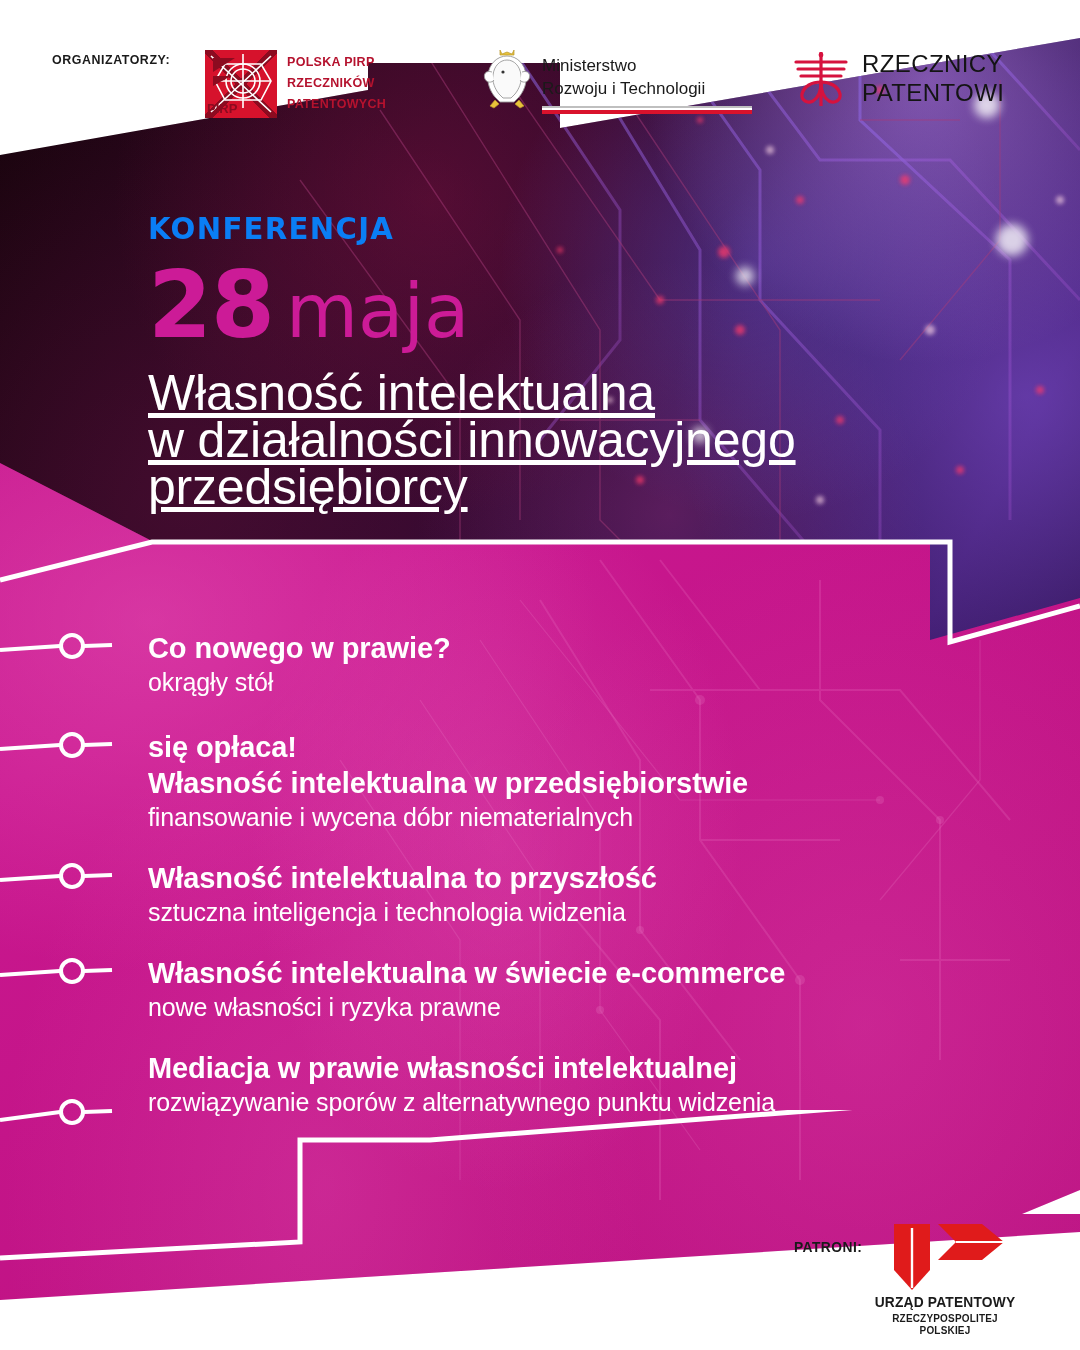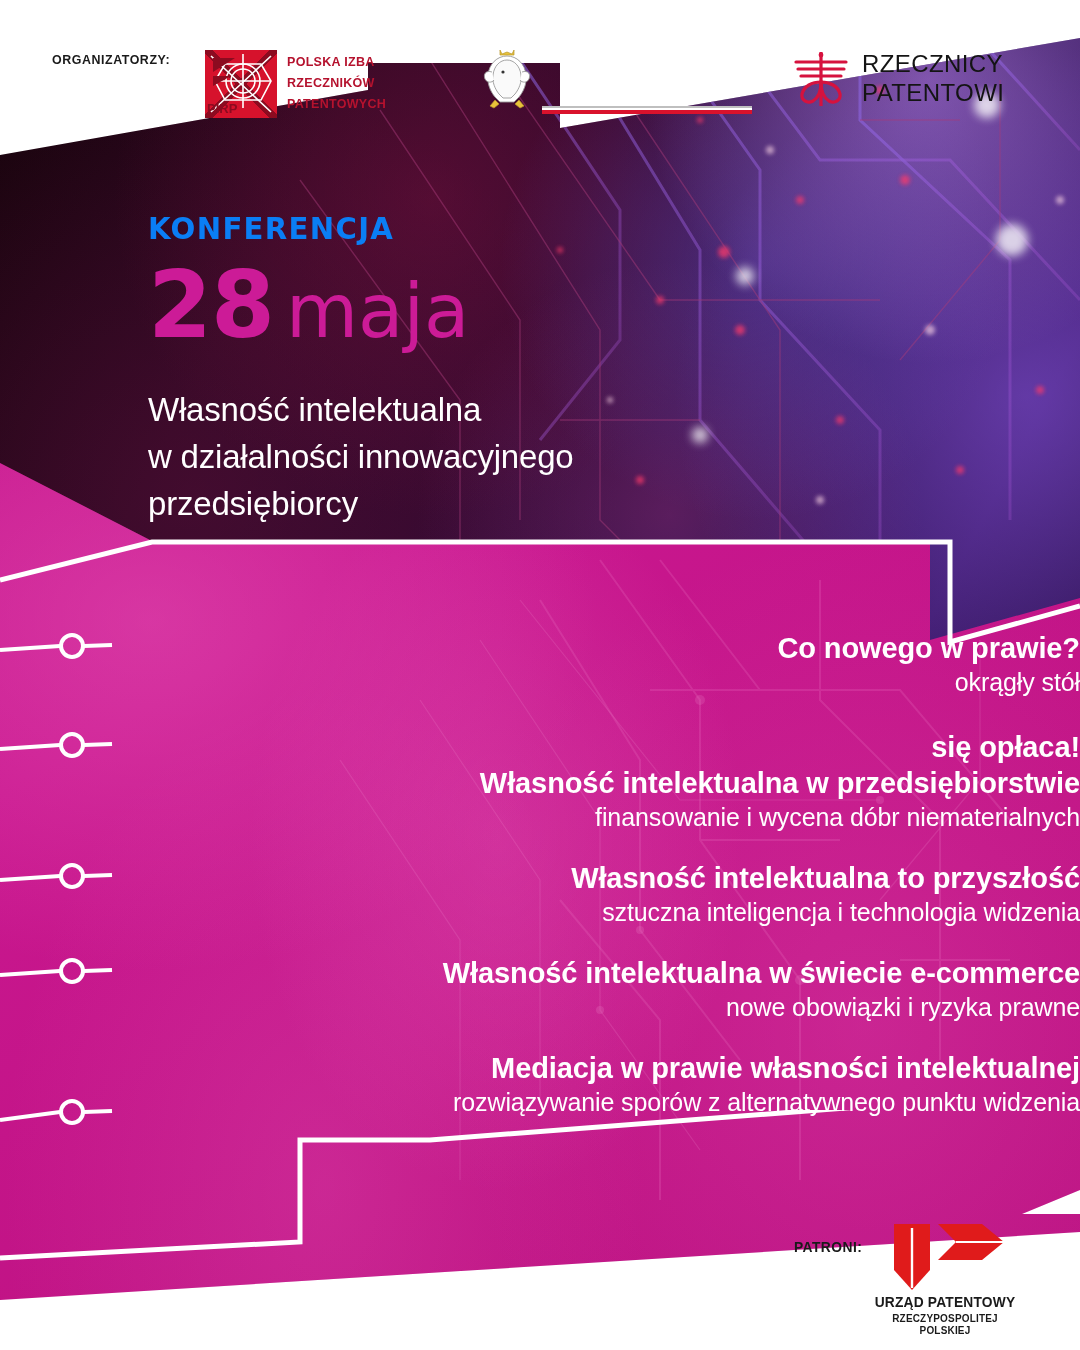--- a/index.html
+++ b/index.html
@@ -136,27 +136,27 @@
     font-family:"DejaVu Sans", sans-serif;
     white-space:nowrap;
   }
   .datebig .dnum {
     font-size:92px; font-weight:800; color:#cc1b97; letter-spacing:-1px;
   }
   .datebig .dmon {
     font-size:74px; font-weight:400; color:#cc1b97; margin-left:12px;
   }
   .herosub {
-    margin-top:36px; font-size:33px; line-height:47px; font-weight:400;
-    color:#ffffff; letter-spacing:-.2px;
+    margin-top:20px; font-size:50px; line-height:47px; font-weight:400;
+    color:#ffffff; letter-spacing:-.2px;text-decoration:underline;
   }
 
   
   .agenda { position:absolute; left:0; top:630px; width:1080px; z-index:30; }
-  .item { position:relative; padding-left:148px; margin-bottom:26px;text-align:right; }
+  .item { position:relative; padding-left:148px; margin-bottom:26px; }
   .item .marker { position:absolute; left:0; top:0; width:140px; height:34px; }
   .pre {
     font-size:27px; color:#ffffff; font-weight:400; line-height:34px;
     margin-bottom:2px;
   }
   .ttl {
     font-size:29px; font-weight:800; color:#ffffff; line-height:36px;
     letter-spacing:-.1px;
   }
   .sub {
@@ -304,21 +304,21 @@
           <path d="M38 4 L38 58 M11 31 L66 31"></path>
           <path d="M6 6 L66 62 M66 6 L6 62"></path>
           <path d="M20 14 L56 14 L66 31 L56 50 L20 50 L10 31 Z"></path>
         </g>
         <path d="M8 8 L30 8 L8 22 Z" fill="#8c0b20"></path>
         <path d="M8 26 L26 26 L8 36 Z" fill="#8c0b20"></path>
       </svg>
       <div class="pirp-txt">PIRP</div>
     </div>
     <div class="pirp-words">
-      <div>POLSKA IZBA</div>
+      <div>POLSKA PIRP</div>
       <div>RZECZNIKÓW</div>
       <div>PATENTOWYCH</div>
     </div>
 
     <div class="minist">
       <svg class="eagle" viewBox="0 0 54 66">
         <g fill="#ffffff" stroke="#9a9a9a" stroke-width=".9">
           <path d="M27 10 C17 10 9 18 8 29 C7 37 10 45 15 51 L20 56 L34 56 L39 51
                    C44 45 47 37 46 29 C45 18 37 10 27 10 Z"></path>
           <path d="M27 14 C20 14 14 20 13 29 C12 36 15 43 19 48 L23 52 L31 52 L35 48
@@ -326,20 +326,24 @@
           <path d="M12 26 C6 24 3 28 5 33 C7 37 12 37 14 34"></path>
           <path d="M42 26 C48 24 51 28 49 33 C47 37 42 37 40 34"></path>
         </g>
         <g fill="#e8c33a" stroke="#b8952a" stroke-width=".7">
           <path d="M20 4 L22 8 L27 6 L32 8 L34 4 L34 9 L20 9 Z"></path>
           <path d="M15 54 L10 60 L14 62 L19 58 Z"></path>
           <path d="M39 54 L44 60 L40 62 L35 58 Z"></path>
         </g>
         <circle cx="23" cy="26" r="1.6" fill="#333"></circle>
       </svg>
+      <div class="minist-words">
+        <div>Ministerstwo</div>
+        <div>Rozwoju i Technologii</div>
+      </div>
       <div class="minist-rule"></div>
     </div>
 
     <div class="rzecz">
       <svg class="rz-mark" viewBox="0 0 62 62">
         <g stroke="#d6123e" fill="none" stroke-width="3.2" stroke-linecap="round">
           <path d="M6 14 L56 14"></path>
           <path d="M8 21 L54 21"></path>
           <path d="M11 28 L51 28"></path>
         </g>
@@ -400,21 +404,21 @@
       <div class="sub">sztuczna inteligencja i technologia widzenia</div>
     </div>
 
     <div class="item" style="">
       <svg class="marker" viewBox="0 0 140 34">
         <path d="M0 20 L60 16" stroke="#ffffff" stroke-width="4" fill="none"></path>
         <path d="M84 16 L112 15" stroke="#ffffff" stroke-width="4" fill="none"></path>
         <circle cx="72" cy="16" r="11" fill="none" stroke="#ffffff" stroke-width="4"></circle>
       </svg>
       <div class="ttl">Własność intelektualna w świecie e-commerce</div>
-      <div class="sub">nowe obowiązki i ryzyka prawne</div>
+      <div class="sub">nowe własności i ryzyka prawne</div>
     </div>
 
     <div class="item">
       <svg class="marker" viewBox="0 0 140 34" style="top:46px;">
         <path d="M0 24 L60 16" stroke="#ffffff" stroke-width="4" fill="none"></path>
         <path d="M84 16 L112 15" stroke="#ffffff" stroke-width="4" fill="none"></path>
         <circle cx="72" cy="16" r="11" fill="none" stroke="#ffffff" stroke-width="4"></circle>
       </svg>
       <div class="ttl">Mediacja w prawie własności intelektualnej</div>
       <div class="sub">rozwiązywanie sporów z alternatywnego punktu widzenia</div>

